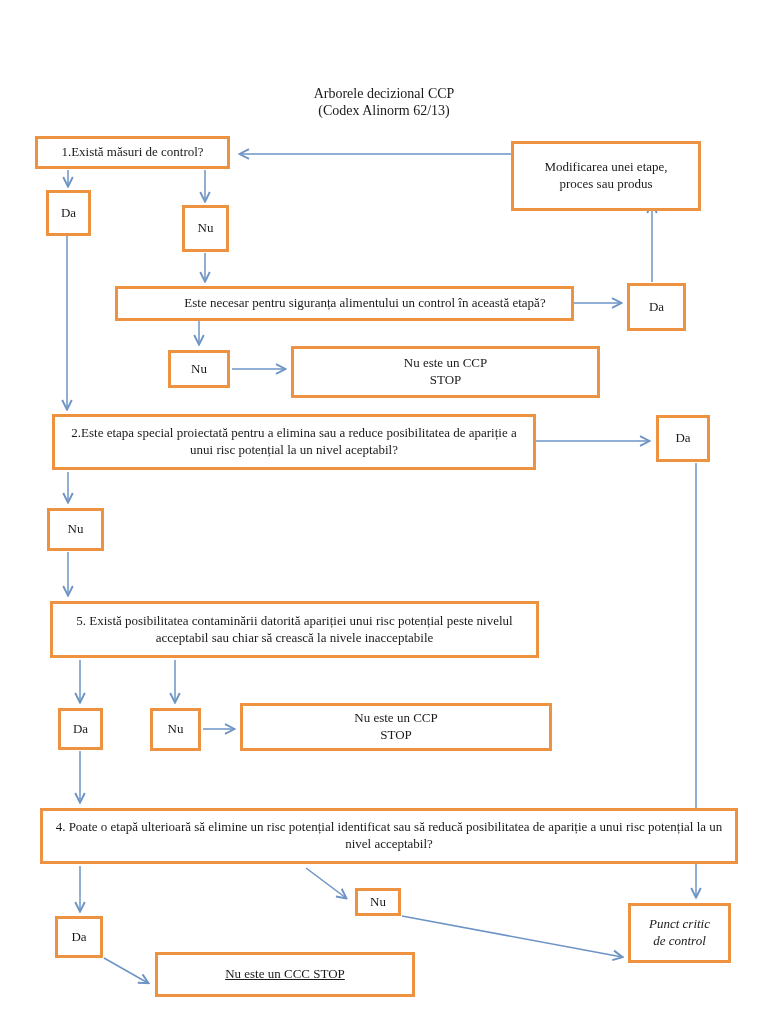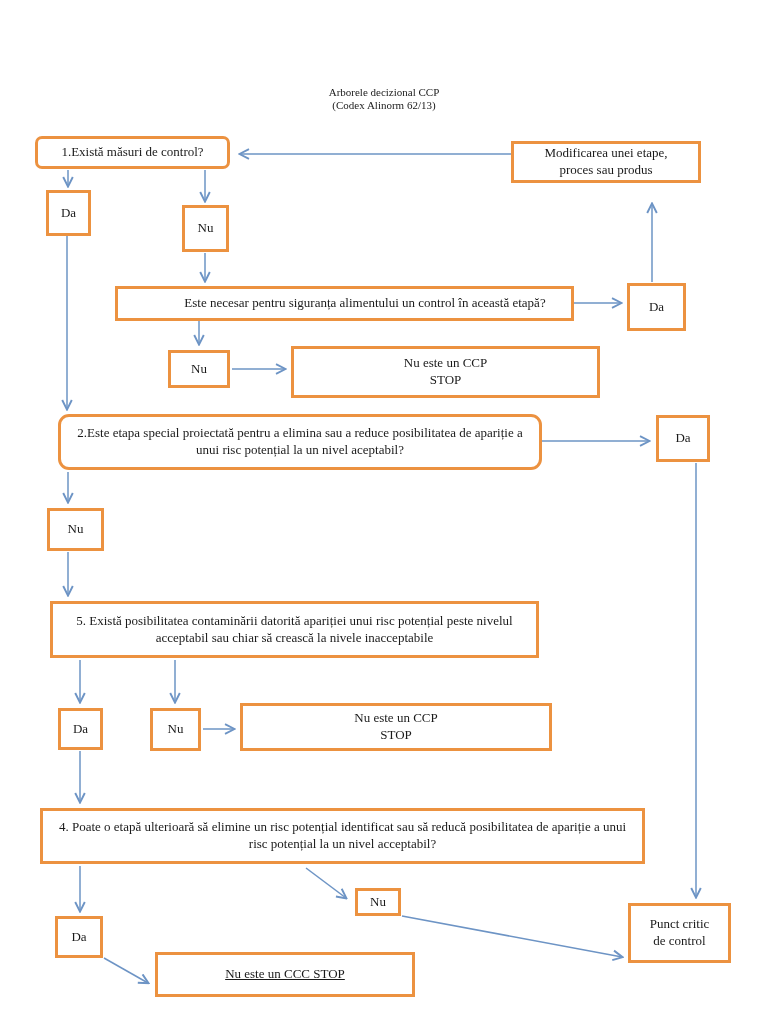--- a/index.html
+++ b/index.html
@@ -19,21 +19,21 @@
   }
   .page {
     position: relative;
     width: 768px; height: 1024px;
     background: var(--background);
   }
   .title {
     position: absolute;
     left: 0; top: 86px; width: 100%;
     text-align: center;
-    font-size: 11px;
+    font-size: 14px;
     line-height: 1.2;
     color: var(--text);
   }
   .node {
     position: absolute;
     border: 3px solid var(--box-border);
     background: #fff;
     display: flex;
     align-items: center;
     justify-content: center;
@@ -85,57 +85,57 @@
     <line x1="402" y1="916" x2="622" y2="957" marker-end="url(#ah)"></line>
     <line x1="80" y1="866" x2="80" y2="911" marker-end="url(#ah)"></line>
     <line x1="104" y1="958" x2="148" y2="983" marker-end="url(#ah)"></line>
   </svg>
 
   <div class="title">
     <div>Arborele decizional CCP</div>
     <div>(Codex Alinorm 62/13)</div>
   </div>
 
-  <div class="node" style="left:35px; top:136px; width:195px; height:33px;border-radius:7px;">1.Există măsuri de control?</div>
+  <div class="node" style="left:35px; top:136px; width:195px; height:33px;">1.Există măsuri de control?</div>
 
   <div class="node" style="left:46px; top:190px; width:45px; height:46px;">Da</div>
 
   <div class="node" style="left:182px; top:205px; width:47px; height:47px;">Nu</div>
 
-  <div class="node" style="left:511px; top:141px; width:190px; height:42px;">Modificarea unei etape,
+  <div class="node" style="left:511px; top:141px; width:190px; height:70px;">Modificarea unei etape,
 proces sau produs</div>
 
   <div class="node" style="left:115px; top:286px; width:459px; height:35px;padding-left:47px;">Este necesar pentru siguranța alimentului un control în această etapă?</div>
 
   <div class="node" style="left:627px; top:283px; width:59px; height:48px;">Da</div>
 
   <div class="node" style="left:168px; top:350px; width:62px; height:38px;">Nu</div>
 
   <div class="node" style="left:291px; top:346px; width:309px; height:52px;">Nu este un CCP
 STOP</div>
 
-  <div class="node" style="left:58px; top:414px; width:484px; height:56px;border-radius:11px;">2.Este etapa special proiectată pentru a elimina sau a reduce posibilitatea de apariție a unui risc potențial la un nivel aceptabil?</div>
+  <div class="node" style="left:52px; top:414px; width:484px; height:56px;">2.Este etapa special proiectată pentru a elimina sau a reduce posibilitatea de apariție a unui risc potențial la un nivel aceptabil?</div>
 
   <div class="node" style="left:656px; top:415px; width:54px; height:47px;">Da</div>
 
   <div class="node" style="left:47px; top:508px; width:57px; height:43px;">Nu</div>
 
   <div class="node" style="left:50px; top:601px; width:489px; height:57px;">5. Există posibilitatea contaminării datorită apariției unui risc potențial peste nivelul acceptabil sau chiar să crească la nivele inacceptabile</div>
 
   <div class="node" style="left:58px; top:708px; width:45px; height:42px;">Da</div>
 
   <div class="node" style="left:150px; top:708px; width:51px; height:43px;">Nu</div>
 
   <div class="node" style="left:240px; top:703px; width:312px; height:48px;">Nu este un CCP
 STOP</div>
 
-  <div class="node" style="left:40px; top:808px; width:605px; height:56px;">4. Poate o etapă ulterioară să elimine un risc potențial identificat sau să reducă posibilitatea de apariție a unui risc potențial la un nivel acceptabil?</div>
+  <div class="node" style="left:40px; top:808px; width:698px; height:56px;">4. Poate o etapă ulterioară să elimine un risc potențial identificat sau să reducă posibilitatea de apariție a unui risc potențial la un nivel acceptabil?</div>
 
   <div class="node" style="left:355px; top:888px; width:46px; height:28px;">Nu</div>
 
   <div class="node" style="left:55px; top:916px; width:48px; height:42px;">Da</div>
 
-  <div class="node" style="left:628px; top:903px; width:103px; height:60px;">Punct critic
+  <div class="node" style="left:628px; top:903px; width:103px; height:60px;font-style:italic;">Punct critic
 de control</div>
 
   <div class="node" style="left:155px; top:952px; width:260px; height:45px;text-decoration:underline;">Nu este un CCC STOP</div>
 
 </div>
 
 </body></html>

